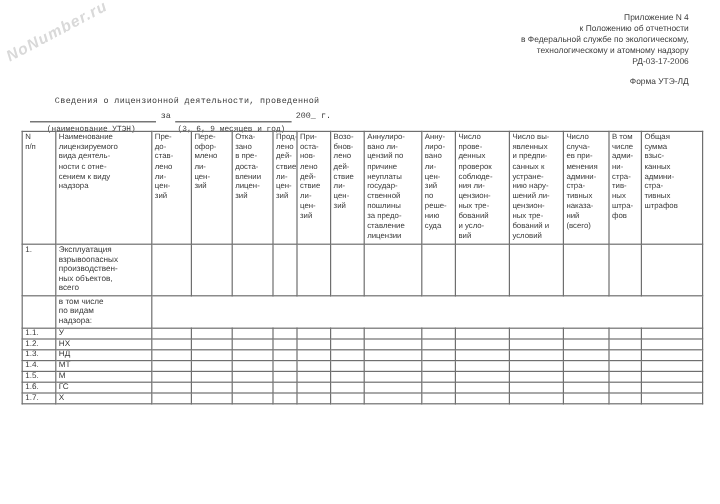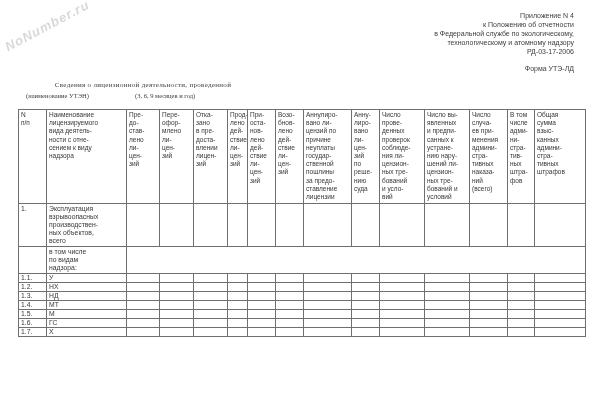--- a/index.html
+++ b/index.html
@@ -12,22 +12,22 @@
     transform:rotate(-28deg); transform-origin:0 50%;
     font:italic bold 13px "Liberation Sans", sans-serif;
     color:#d9d9d9; letter-spacing:1px; white-space:nowrap;
   }
   .header-block {
     position:absolute; top:11px; right:26px; width:320px;
     text-align:right; font-size:7px; line-height:9px; color:#3c3c3c;
   }
   .form-label { margin-top:8px; }
   .title-block {
-    position:absolute; left:12px; top:81px; width:262px;
-    font-family:Liberation Serif, serif;
+    position:absolute; left:25px; top:81px; width:262px;
+    font-family:Liberation Mono, monospace;
     font-size:7px; line-height:9px; color:#3c3c3c;
   }
   .title-line1 { text-align:center; letter-spacing:0.3px; white-space:nowrap; }
   .title-line2 { display:flex; align-items:flex-end; margin-top:2px; height:10px; }
   .blank-line { border-bottom:1px solid #555; height:9px; }
   .blank-1 { width:105px; }
   .blank-2 { width:97px; }
   .za { padding:0 4px; white-space:nowrap; }
   .year { padding-left:3px; white-space:nowrap; }
   .title-captions { position:relative; height:10px; font-size:6.5px; }
@@ -60,20 +60,26 @@
     <div>Приложение N 4</div>
     <div>к Положению об отчетности</div>
     <div>в Федеральной службе по экологическому,</div>
     <div>технологическому и атомному надзору</div>
     <div>РД-03-17-2006</div>
     <div class="form-label">Форма УТЭ-ЛД</div>
   </div>
 
   <div class="title-block">
     <div class="title-line1">Сведения о лицензионной деятельности, проведенной</div>
+    <div class="title-line2">
+      <span class="blank-line blank-1"></span>
+      <span class="za">за</span>
+      <span class="blank-line blank-2"></span>
+      <span class="year">200_ г.</span>
+    </div>
     <div class="title-captions">
       <span class="caption-1">(наименование УТЭН)</span>
       <span class="caption-2">(3, 6, 9 месяцев и год)</span>
     </div>
   </div>
 
   <table class="form">
     <colgroup>
       <col style="width:28px">
         <col style="width:80px">

